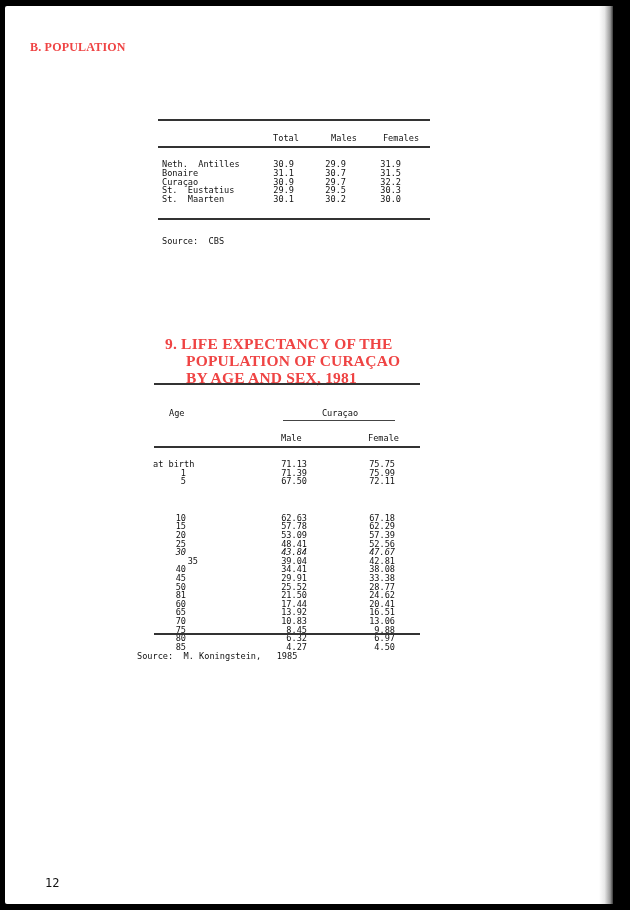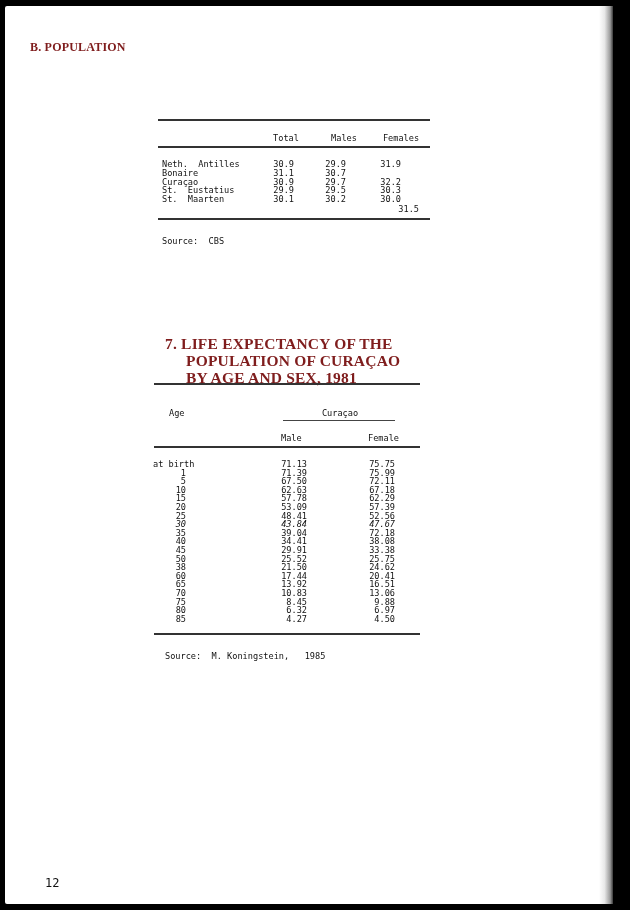--- a/index.html
+++ b/index.html
@@ -5,21 +5,21 @@
     html, body { margin:0; padding:0; }
     body { width:630px; height:910px; background:#000; position:relative; overflow:hidden; }
     .page {
       position:absolute; left:5px; top:6px; width:608px; height:898px;
       background:#fff; border-radius:2px;
     }
     .edge-shadow {
       position:absolute; right:0; top:0; width:14px; height:100%;
       background:linear-gradient(to right, #fff 0%, #e8e8e8 40%, #9a9a9a 80%, #3a3a3a 100%);
     }
-    .serif { font-family:"Liberation Serif", "DejaVu Serif", serif; font-weight:bold; color:#7f1d1d; }
+    .serif { font-family:"Liberation Serif", "DejaVu Serif", serif; font-weight:bold; color:#ef4444; }
     .mono { font-family:"DejaVu Sans Mono", "Liberation Mono", monospace; color:#111; font-size:8.6px; line-height:8.7px; }
     .abs { position:absolute; }
     .section-header { left:25px; top:34px; font-size:12px; letter-spacing:0.2px; }
     .t6-title { left:153px; top:77px; font-size:15.5px; line-height:17px; letter-spacing:0.3px; }
     .t6-title .l2 { padding-left:21px; }
     .rule { position:absolute; height:1.5px; background:#333; }
     .rule.thin { height:1px; background:#444; }
     .num { text-align:right; position:absolute; }
     .t7-title { left:160px; top:329px; font-size:15.5px; line-height:17px; letter-spacing:0.2px; }
     .t7-title .l2 { padding-left:21px; }
@@ -44,21 +44,21 @@
     <div style="position:relative; height:9px;">
       <span class="abs" style="left:0; white-space:pre;">Neth.  Antilles</span>
       <span class="num" style="left:96px; width:36px;">30.9</span>
       <span class="num" style="left:148px; width:36px;">29.9</span>
       <span class="num" style="left:203px; width:36px;">31.9</span>
     </div>
     <div style="position:relative; height:8.5px;">
       <span class="abs" style="left:0; white-space:pre;">Bonaire</span>
       <span class="num" style="left:96px; width:36px;">31.1</span>
       <span class="num" style="left:148px; width:36px;">30.7</span>
-      <span class="num" style="left:221px; width:36px;margin-top:36px;">31.5</span>
+      <span class="num" style="left:203px; width:36px;">31.5</span>
     </div>
     <div style="position:relative; height:8.5px;">
       <span class="abs" style="left:0; white-space:pre;">Curaçao</span>
       <span class="num" style="left:96px; width:36px;">30.9</span>
       <span class="num" style="left:148px; width:36px;">29.7</span>
       <span class="num" style="left:203px; width:36px;">32.2</span>
     </div>
     <div style="position:relative; height:8.5px;">
       <span class="abs" style="left:0; white-space:pre;">St.  Eustatius</span>
       <span class="num" style="left:96px; width:36px;">29.9</span>
@@ -69,21 +69,21 @@
       <span class="abs" style="left:0; white-space:pre;">St.  Maarten</span>
       <span class="num" style="left:96px; width:36px;">30.1</span>
       <span class="num" style="left:148px; width:36px;">30.2</span>
       <span class="num" style="left:203px; width:36px;">30.0</span>
     </div>
   </div>
   <div class="rule" style="left:153px; top:212px; width:272px;"></div>
   <div class="abs mono" style="left:157px; top:231px; white-space:pre;">Source:  CBS</div>
 
   <div class="abs serif t7-title">
-    <div>7. LIFE EXPECTANCY OF THE</div>
+    <div>9. LIFE EXPECTANCY OF THE</div>
     <div class="l2">POPULATION OF CURAÇAO</div>
     <div class="l2">BY AGE AND SEX, 1981</div>
   </div>
   <div class="rule" style="left:149px; top:377px; width:266px;"></div>
 
   <div class="abs mono" style="left:164px; top:403px;">Age</div>
   <div class="abs mono" style="left:278px; top:403px; width:114px; text-align:center;">Curaçao</div>
   <div class="rule thin" style="left:278px; top:414px; width:112px;"></div>
   <div class="abs mono" style="left:276px; top:428px;">Male</div>
   <div class="abs mono" style="left:363px; top:428px;">Female</div>
@@ -98,21 +98,21 @@
       <div style="position: relative; height: 8.6px;">
         <span class="abs" style="left: 0px; width: 33px; text-align: right;">1</span>
         <span class="num" style="left: 118px; width: 36px;">71.39</span>
         <span class="num" style="left: 206px; width: 36px;">75.99</span>
       </div>
       <div style="position: relative; height: 8.6px;">
         <span class="abs" style="left: 0px; width: 33px; text-align: right;">5</span>
         <span class="num" style="left: 118px; width: 36px;">67.50</span>
         <span class="num" style="left: 206px; width: 36px;">72.11</span>
       </div>
-      <div style="position: relative; height: 8.6px;">
+      <div style="position: relative; height: 8.6px; margin-top: 28px;">
         <span class="abs" style="left: 0px; width: 33px; text-align: right;">10</span>
         <span class="num" style="left: 118px; width: 36px;">62.63</span>
         <span class="num" style="left: 206px; width: 36px;">67.18</span>
       </div>
       <div style="position: relative; height: 8.6px;">
         <span class="abs" style="left: 0px; width: 33px; text-align: right;">15</span>
         <span class="num" style="left: 118px; width: 36px;">57.78</span>
         <span class="num" style="left: 206px; width: 36px;">62.29</span>
       </div>
       <div style="position: relative; height: 8.6px;">
@@ -124,41 +124,41 @@
         <span class="abs" style="left: 0px; width: 33px; text-align: right;">25</span>
         <span class="num" style="left: 118px; width: 36px;">48.41</span>
         <span class="num" style="left: 206px; width: 36px;">52.56</span>
       </div>
       <div style="position: relative; height: 8.6px; font-style: italic;">
         <span class="abs" style="left: 0px; width: 33px; text-align: right;">30</span>
         <span class="num" style="left: 118px; width: 36px;">43.84</span>
         <span class="num" style="left: 206px; width: 36px;">47.67</span>
       </div>
       <div style="position: relative; height: 8.6px;">
-        <span class="abs" style="left: 0px; width: 33px; text-align: right;">35</span>
+        <span class="abs" style="left: 12px; width: 33px; text-align: right;">35</span>
         <span class="num" style="left: 118px; width: 36px;">39.04</span>
-        <span class="num" style="left: 206px; width: 36px;">72.18</span>
+        <span class="num" style="left: 206px; width: 36px;">42.81</span>
       </div>
       <div style="position: relative; height: 8.6px;">
         <span class="abs" style="left: 0px; width: 33px; text-align: right;">40</span>
         <span class="num" style="left: 118px; width: 36px;">34.41</span>
         <span class="num" style="left: 206px; width: 36px;">38.08</span>
       </div>
       <div style="position: relative; height: 8.6px;">
         <span class="abs" style="left: 0px; width: 33px; text-align: right;">45</span>
         <span class="num" style="left: 118px; width: 36px;">29.91</span>
         <span class="num" style="left: 206px; width: 36px;">33.38</span>
       </div>
       <div style="position: relative; height: 8.6px;">
         <span class="abs" style="left: 0px; width: 33px; text-align: right;">50</span>
         <span class="num" style="left: 118px; width: 36px;">25.52</span>
-        <span class="num" style="left: 206px; width: 36px;">25.75</span>
+        <span class="num" style="left: 206px; width: 36px;">28.77</span>
       </div>
       <div style="position: relative; height: 8.6px;">
-        <span class="abs" style="left: 0px; width: 33px; text-align: right;">38</span>
+        <span class="abs" style="left: 0px; width: 33px; text-align: right;">81</span>
         <span class="num" style="left: 118px; width: 36px;">21.50</span>
         <span class="num" style="left: 206px; width: 36px;">24.62</span>
       </div>
       <div style="position: relative; height: 8.6px;">
         <span class="abs" style="left: 0px; width: 33px; text-align: right;">60</span>
         <span class="num" style="left: 118px; width: 36px;">17.44</span>
         <span class="num" style="left: 206px; width: 36px;">20.41</span>
       </div>
       <div style="position: relative; height: 8.6px;">
         <span class="abs" style="left: 0px; width: 33px; text-align: right;">65</span>
@@ -181,16 +181,16 @@
         <span class="num" style="left: 206px; width: 36px;">6.97</span>
       </div>
       <div style="position: relative; height: 8.6px;">
         <span class="abs" style="left: 0px; width: 33px; text-align: right;">85</span>
         <span class="num" style="left: 118px; width: 36px;">4.27</span>
         <span class="num" style="left: 206px; width: 36px;">4.50</span>
       </div>
     </div>
 
   <div class="rule" style="left:149px; top:627px; width:266px;"></div>
-  <div class="abs mono" style="left:160px; top:646px; white-space:pre;">Source:  M. Koningstein,   1985</div>
+  <div class="abs mono" style="left:132px; top:646px; white-space:pre;">Source:  M. Koningstein,   1985</div>
 
   <div class="abs page-number">12</div>
 </div>
 
 </body></html>

